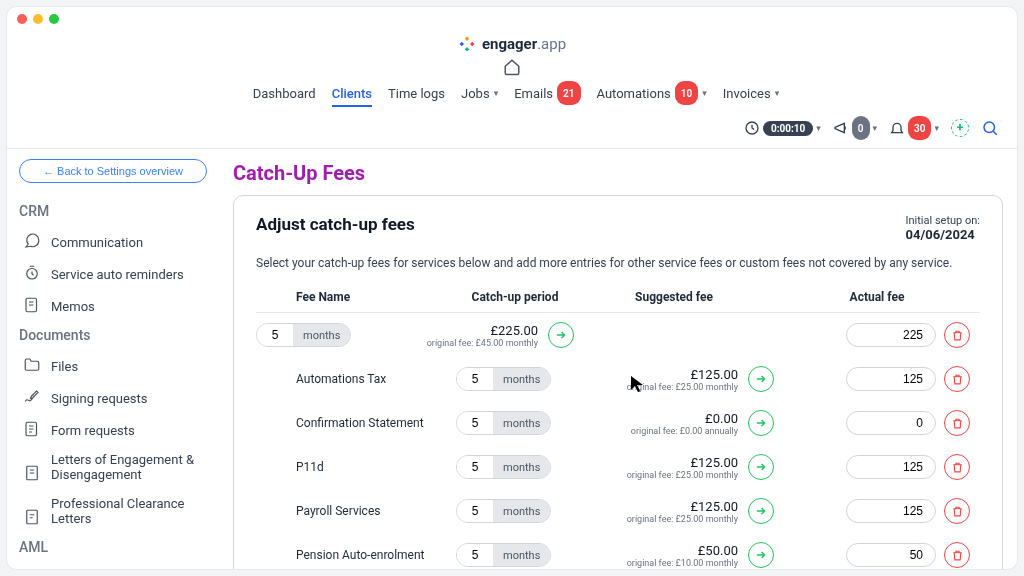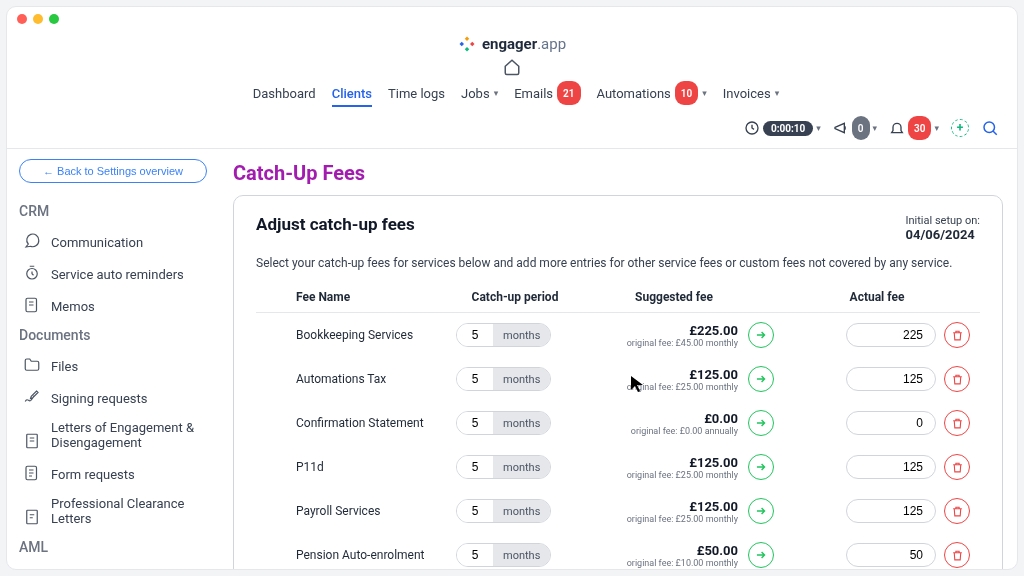--- a/index.html
+++ b/index.html
@@ -41,21 +41,21 @@
 .col-sugg { flex: 0 0 200px; text-align: center; }
 .col-actual { flex: 1; text-align: center; }
 .tbl-row { display: flex; align-items: center; padding: 9px 0; font-size: 12px; }
 .fee-name { flex: 0 0 200px; padding-left: 40px; color: #1f2937; }
 .period-cell { flex: 0 0 118px; display: flex; }
 .period-box { display: flex; border: 1px solid #d1d5db; border-radius: 14px; overflow: hidden; height: 24px; }
 .period-num { width: 36px; text-align: center; border: none; outline: none; font-size: 12px; background: #fff; }
 .period-unit { background: #e5e7eb; padding: 0 10px; display: flex; align-items: center; font-size: 11px; color: #4b5563; }
 .sugg-cell { flex: 0 0 200px; display: flex; align-items: center; justify-content: flex-end; gap: 10px; }
 .sugg-text { text-align: right; }
-.sugg-amt { font-size: 13px; font-weight: 700; color: #111827; }
+.sugg-amt { font-size: 13px; font-weight: 400; color: #111827; }
 .sugg-orig { font-size: 9px; color: #6b7280; }
 .apply-btn { width: 26px; height: 26px; border: 1.5px solid #22c55e; border-radius: 50%; display: flex; align-items: center; justify-content: center; color: #22c55e; cursor: pointer; background: #fff; }
 .actual-cell { flex: 1; display: flex; align-items: center; justify-content: flex-end; gap: 8px; padding-right: 10px; }
 .actual-input { border: 1px solid #d1d5db; border-radius: 14px; height: 24px; width: 90px; text-align: right; padding: 0 12px; font-size: 12px; outline: none; }
 .del-btn { width: 26px; height: 26px; border: 1.5px solid #ef4444; border-radius: 50%; display: flex; align-items: center; justify-content: center; color: #ef4444; cursor: pointer; background: #fff; }
 .cursor { position: absolute; left: 630px; top: 375px; pointer-events: none; }
 svg { display: block; }
 </style>
 </head>
 <body>
@@ -154,31 +154,31 @@
             <span>Files</span>
           </div>
           <div class="side-item">
             <svg class="side-ico" viewBox="0 0 24 24" fill="none" stroke="currentColor" stroke-width="1.6">
               <path d="M3 18c3-6 5 2 8-2s4-6 4-6M18 4l2 2-7 7-3 1 1-3z"></path>
             </svg>
             <span>Signing requests</span>
           </div>
           <div class="side-item">
             <svg class="side-ico" viewBox="0 0 24 24" fill="none" stroke="currentColor" stroke-width="1.6">
+              <rect x="4" y="3" width="14" height="18" rx="2"></rect>
+              <path d="M8 8h6M8 12h6M8 16h4"></path>
+            </svg>
+            <span>Form requests</span>
+          </div>
+          <div class="side-item">
+            <svg class="side-ico" viewBox="0 0 24 24" fill="none" stroke="currentColor" stroke-width="1.6">
               <rect x="5" y="3" width="14" height="18" rx="1"></rect>
               <path d="M9 8h6M9 12h6"></path>
             </svg>
             <span>Letters of Engagement &amp; Disengagement</span>
-          </div>
-          <div class="side-item">
-            <svg class="side-ico" viewBox="0 0 24 24" fill="none" stroke="currentColor" stroke-width="1.6">
-              <rect x="4" y="3" width="14" height="18" rx="2"></rect>
-              <path d="M8 8h6M8 12h6M8 16h4"></path>
-            </svg>
-            <span>Form requests</span>
           </div>
           <div class="side-item">
             <svg class="side-ico" viewBox="0 0 24 24" fill="none" stroke="currentColor" stroke-width="1.6">
               <rect x="5" y="3" width="14" height="18" rx="1"></rect>
               <path d="M9 9h6M9 13h4"></path>
             </svg>
             <span>Professional Clearance Letters</span>
           </div>
           <div class="sec-head">AML</div>
         </div>
@@ -196,21 +196,20 @@
         </div>
         <div class="card-desc">Select your catch-up fees for services below and add more entries for other service fees or custom fees not covered by any service.</div>
         <div class="tbl-head">
           <div class="col-name">Fee Name</div>
           <div class="col-period">Catch-up period</div>
           <div class="col-sugg">Suggested fee</div>
           <div class="col-actual">Actual fee</div>
         </div>
         <div id="fee-rows">
             <div class="tbl-row">
-              <div class="fee-name">Bookkeeping Services</div>
               <div class="period-cell">
                 <div class="period-box">
                   <input class="period-num" value="5" style="">
                   <span class="period-unit">months</span>
                 </div>
               </div>
               <div class="sugg-cell">
                 <div class="sugg-text">
                   <div class="sugg-amt">£225.00</div>
                   <div class="sugg-orig">original fee: £45.00 monthly</div>

